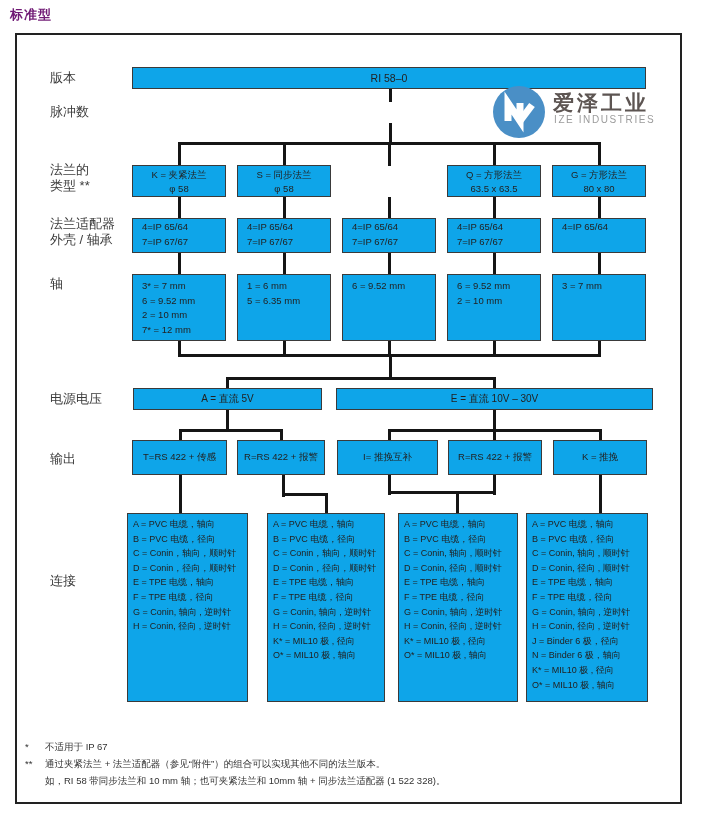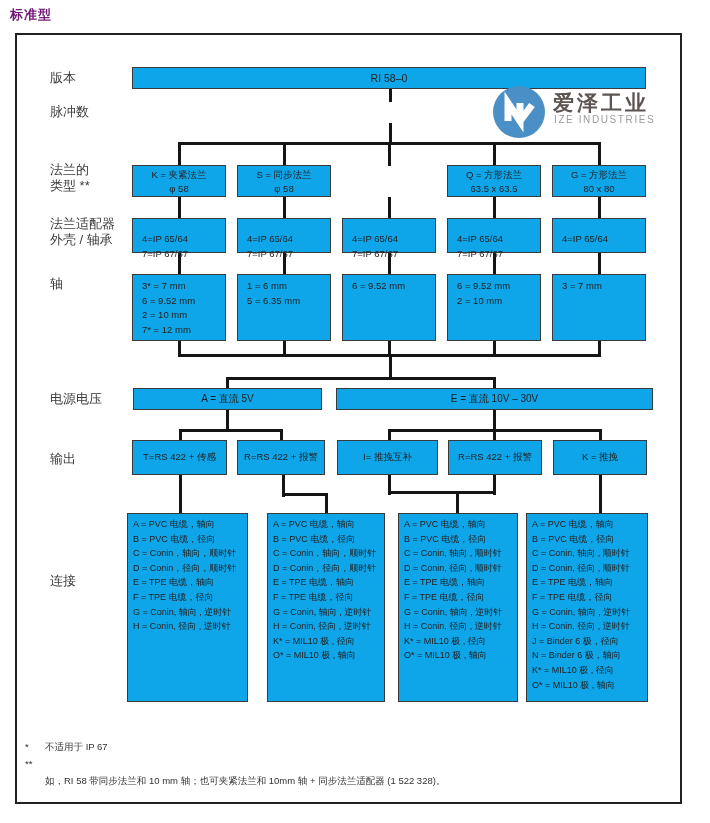--- a/index.html
+++ b/index.html
@@ -6,21 +6,21 @@
   .page{position:relative;width:710px;height:823px;background:#fff;
         font-family:"Liberation Sans","DejaVu Sans",sans-serif;color:#333;overflow:hidden;}
   .title{position:absolute;left:10px;top:6px;font-size:13px;font-weight:bold;color:#701a75;letter-spacing:1px;}
   .frame{position:absolute;left:15px;top:33px;width:663px;height:767px;border:2px solid #222;}
   .rowlabel{position:absolute;left:50px;font-size:13px;color:#3c3c3c;white-space:pre-line;line-height:16px;}
   .box{position:absolute;background:#0ea5e9;border:1.5px solid #3a3a3a;box-sizing:border-box;
        font-size:9.5px;color:#222;}
   .c{display:flex;align-items:center;justify-content:center;text-align:center;}
   .ml{white-space:pre-line;}
   .flange{line-height:13.5px;padding-top:1px;}
-  .prot{line-height:15px;padding:12px 0 0 9px;}
+  .prot{line-height:15px;padding:0 0 0 9px;}
   .shaft{line-height:14.5px;padding:4px 0 8px 9px;}
   .conn{font-size:9px;line-height:14.6px;padding:3px 0 0 5px;}
   .hline,.vline{position:absolute;background:#151515;}
   .logo{position:absolute;left:493px;top:86px;width:200px;height:55px;}
   .logo-cn{position:absolute;left:60px;top:3px;font-size:21px;font-weight:bold;color:#5d5552;letter-spacing:3px;}
   .logo-en{position:absolute;left:61px;top:28px;font-size:10px;color:#9b9b9b;letter-spacing:1.6px;}
   .foot{position:absolute;font-size:9.5px;color:#333;}
 </style>
 </head>
 <body>
@@ -164,20 +164,21 @@
 G = Conin, 轴向 , 逆时针
 H = Conin, 径向 , 逆时针
 J = Binder 6 极，径向
 N = Binder 6 极，轴向
 K* = MIL10 极 , 径向
 O* = MIL10 极 , 轴向</div>
 
   <div class="foot" style="left:25px;top:741px">*</div>
   <div class="foot" style="left:45px;top:741px">不适用于 IP 67</div>
   <div class="foot" style="left:25px;top:758px">**</div>
+  <div class="foot" style="left:45px;top:758px">通过夹紧法兰 + 法兰适配器（参见“附件”）的组合可以实现其他不同的法兰版本。</div>
   <div class="foot" style="left:45px;top:775px">如，RI 58 带同步法兰和 10 mm 轴；也可夹紧法兰和 10mm 轴 + 同步法兰适配器 (1 522 328)。</div>
 
   <div class="logo">
     <svg width="52" height="52" viewBox="0 0 52 52">
       <circle cx="26" cy="26" r="26" fill="#4a8fc6"></circle>
       <polyline points="15,35 15,17 27,35 27,17" fill="none" stroke="#ffffff" stroke-width="7"></polyline>
       <polyline points="27,35 39,19" fill="none" stroke="#ffffff" stroke-width="7"></polyline>
     </svg>
     <div class="logo-cn">爱泽工业</div>
     <div class="logo-en">IZE INDUSTRIES</div>

